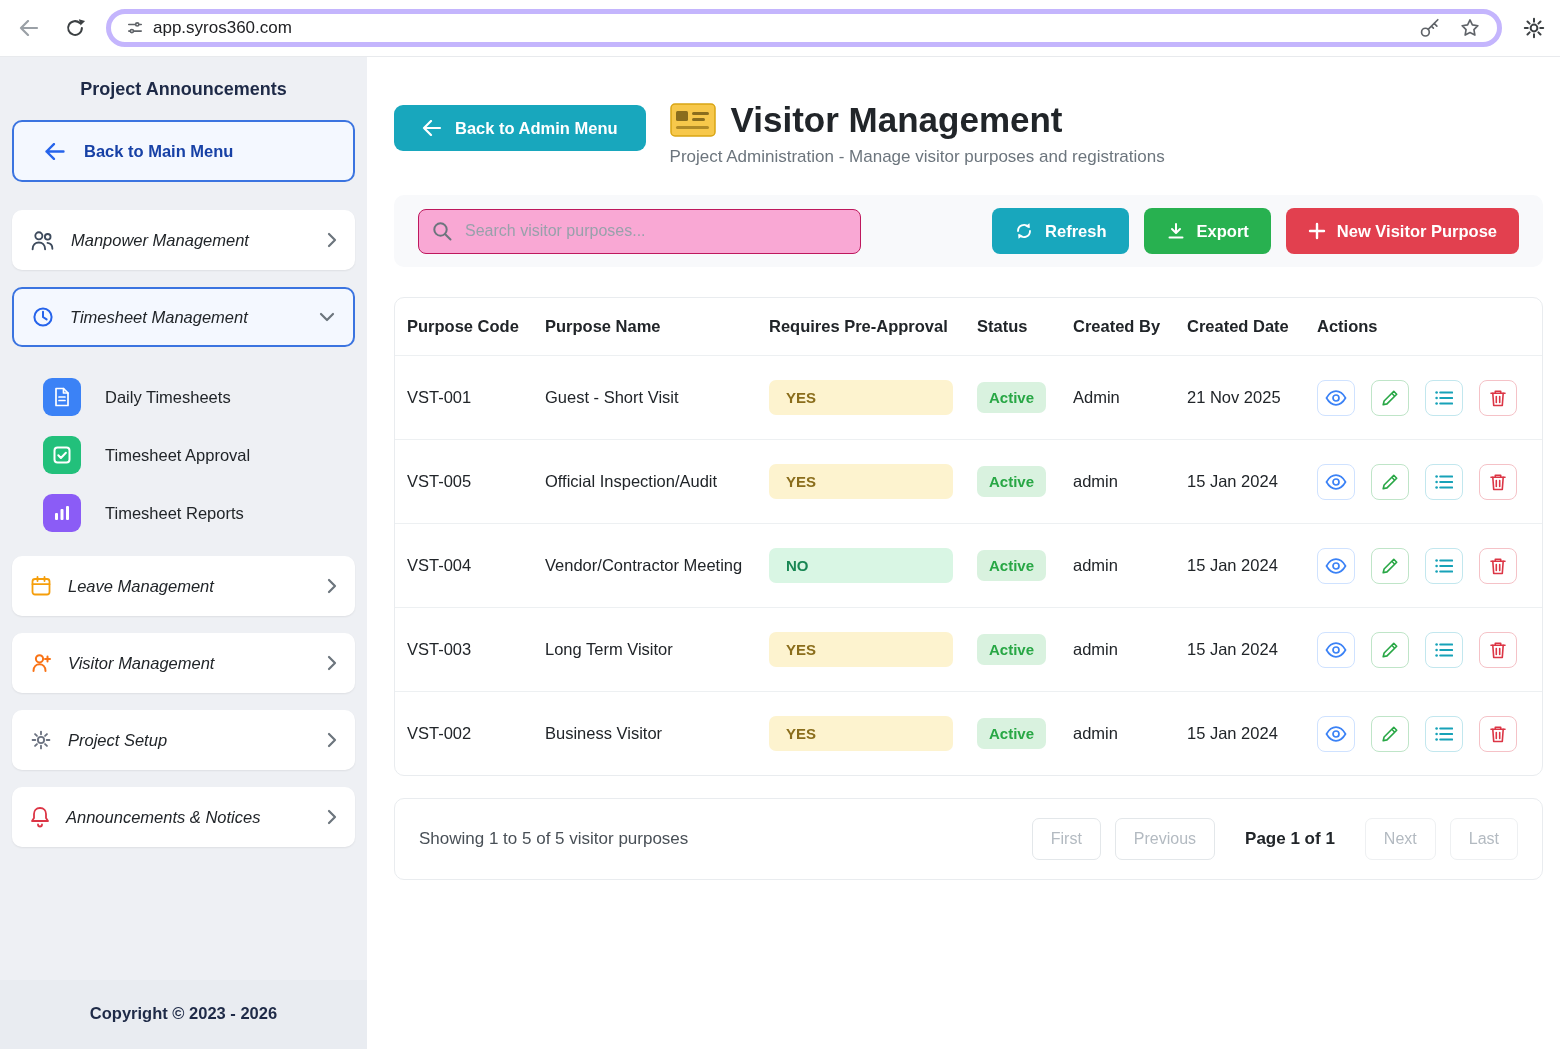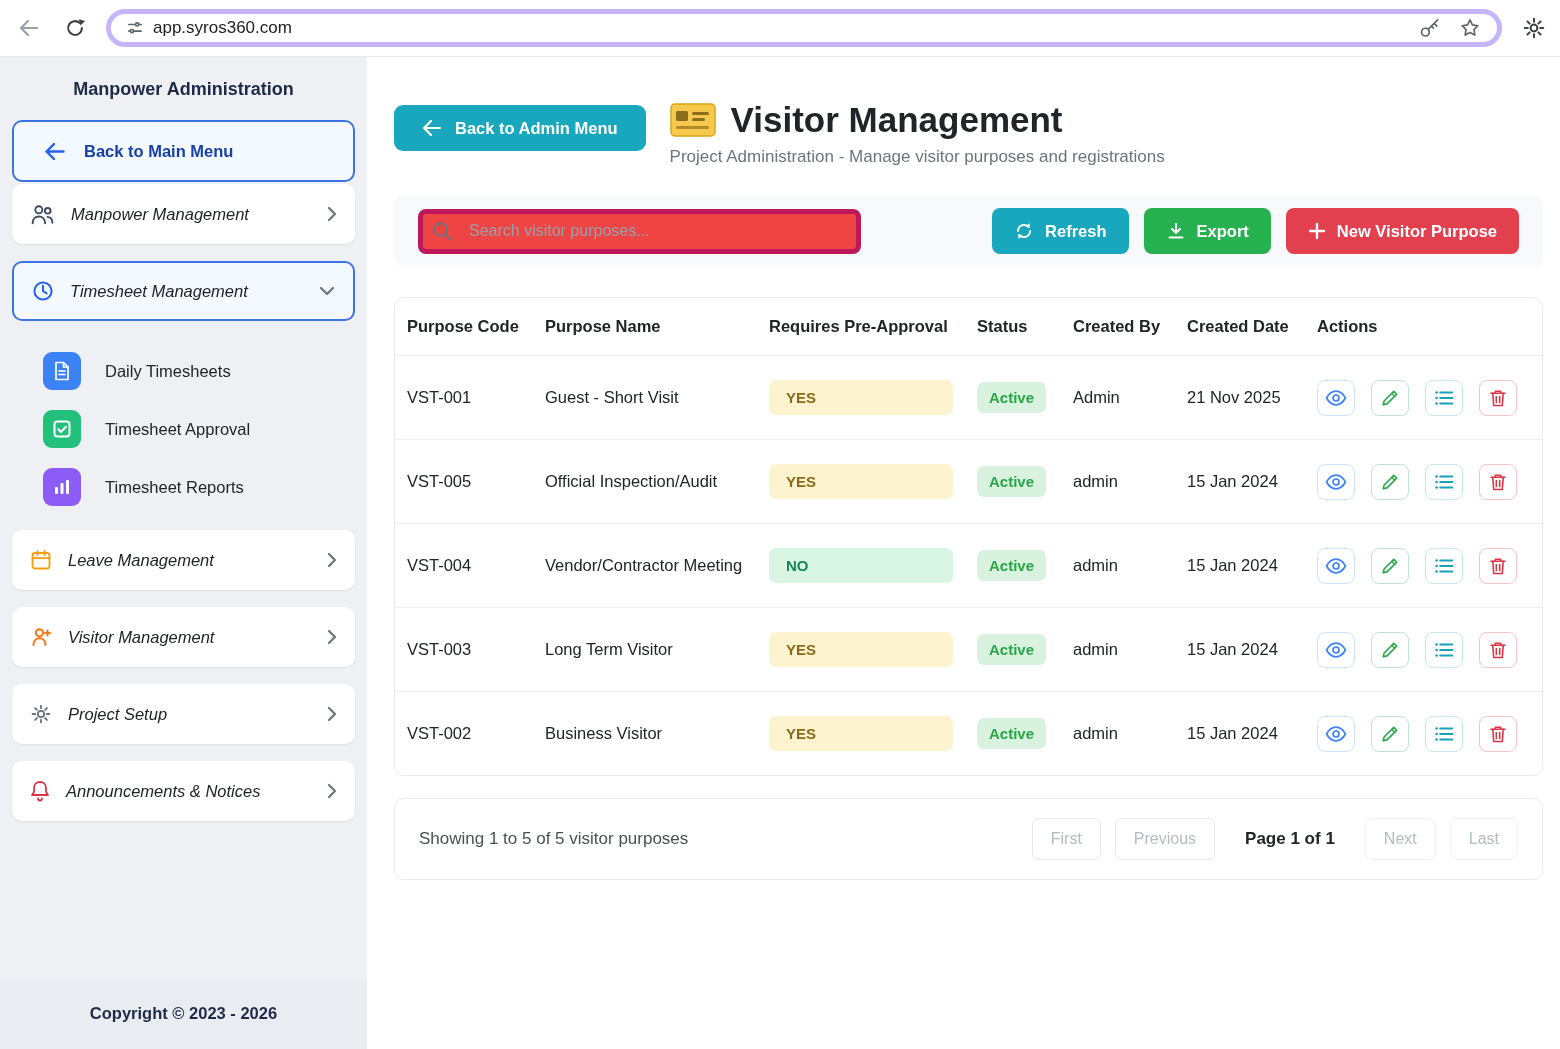--- a/index.html
+++ b/index.html
@@ -11,41 +11,41 @@
   .browser-bar { position:absolute; top:0; left:0; right:0; height:57px; background:#fff; border-bottom:1px solid #e8eaed; display:flex; align-items:center; padding:0 14px; gap:16px; }
   .nav-btn { width:30px; height:30px; display:flex; align-items:center; justify-content:center; background:none; border:none; cursor:pointer; }
   .url-bar { flex:1; height:38px; border:5px solid #c4b5fd; border-radius:19px; display:flex; align-items:center; gap:10px; padding:0 16px; cursor:text; background:#fff; }
   .url-text { font-size:17px; color:#202124; }
   .url-right { margin-left:auto; display:flex; gap:18px; align-items:center; }
   .browser-right { display:flex; gap:14px; align-items:center; padding-left:4px; }
 
   
   .sidebar { position:absolute; top:57px; left:0; bottom:0; width:367px; background:#eef0f4; display:flex; flex-direction:column; overflow:hidden; }
   .sidebar-title { text-align:center; font-size:18px; font-weight:bold; color:#1e2a47; padding:22px 0 20px; }
-  .back-main { margin:0 12px 2px; min-height:62px; border:2px solid #3b74e0; border-radius:10px; background:#f4f8ff; display:flex; align-items:center; gap:18px; padding:0 30px; color:#1741a6; font-weight:bold; font-size:16.5px; cursor:pointer; }
+  .back-main { margin:0 12px 28px; min-height:62px; border:2px solid #3b74e0; border-radius:10px; background:#f4f8ff; display:flex; align-items:center; gap:18px; padding:0 30px; color:#1741a6; font-weight:bold; font-size:16.5px; cursor:pointer; }
   .menu-card { margin:0 12px 17px; background:#fff; border-radius:10px; min-height:60px; display:flex; align-items:center; gap:16px; padding:0 18px; font-size:16.5px; color:#212529; box-shadow:0 1px 2px rgba(0,0,0,0.07); cursor:pointer;font-style:italic; }
   .menu-card .chev { margin-left:auto; color:#6c757d; }
   .menu-card.expanded { border:2px solid #3b74e0; background:#f4f8ff; box-shadow:none; }
   .submenu { padding:4px 0 14px 43px; }
   .sub-item { display:flex; align-items:center; gap:24px; padding:10px 0; font-size:16.5px; color:#212529; cursor:pointer; }
   .tile { width:38px; height:38px; border-radius:9px; display:flex; align-items:center; justify-content:center; flex:none; color:#fff; }
   .tile.blue { background:#3b82f6; } .tile.green { background:#22c07b; } .tile.purple { background:#8b5cf6; }
   .sidebar-footer { margin-top:auto; background:#e9ecf1; text-align:center; padding:24px 0 26px; font-weight:bold; font-size:16.5px; color:#1e2a47; }
 
   
   .main { position:absolute; top:57px; left:367px; right:0; bottom:0; background:#fff; padding:43px 17px 0 27px; overflow:hidden; }
   .page-header { display:flex; align-items:flex-start; gap:24px; }
   .back-admin { background:#18a7bd; color:#fff; border:none; border-radius:9px; height:46px; padding:0 28px; font-size:16.5px; font-weight:bold; display:inline-flex; align-items:center; gap:13px; margin-top:5px; cursor:pointer; font-family:inherit; }
   .title-row { display:flex; align-items:center; gap:15px; }
   .page-title { font-size:35px; font-weight:bold; color:#212529; }
   .page-subtitle { font-size:17px; color:#6c757d; margin-top:7px; }
 
   .toolbar { margin-top:28px; background:#f8f9fb; border-radius:10px; padding:13px 24px; display:flex; align-items:center; }
   .search-wrap { position:relative; width:443px; }
-  .search-input { width:100%; height:45px; border:5px solid #be185d; border-radius:8px; padding:0 14px 0 46px; font-size:16px; color:#212529; background:#ef4444; outline:none; font-family:inherit; }
+  .search-input { width:100%; height:45px; border:1px solid #be185d; border-radius:8px; padding:0 14px 0 46px; font-size:16px; color:#212529; background:#f9a8d4; outline:none; font-family:inherit; }
   .search-input::placeholder { color:#98a1ab; }
   .search-ic { position:absolute; left:14px; top:12px; color:#6c757d; }
   .toolbar-buttons { margin-left:auto; display:flex; gap:15px; }
   .btn { height:46px; border:none; border-radius:8px; color:#fff; font-size:16.5px; font-weight:bold; display:inline-flex; align-items:center; gap:11px; padding:0 22px; cursor:pointer; font-family:inherit; }
   .btn.teal { background:#18a7bd; } .btn.green { background:#28b150;justify-content:flex-end; } .btn.red { background:#e2404f; }
 
   .table-card { margin-top:30px; border:1px solid #e9ecef; border-radius:10px; overflow:hidden; background:#fff; }
   .trow { display:grid; grid-template-columns:138px 224px 208px 96px 114px 130px 1fr; align-items:center; padding:0 12px; }
   .thead-row { padding:19px 12px; font-weight:bold; font-size:16.5px; color:#212529; }
   .tbody-row { height:84px; border-top:1px solid #edf0f2; font-size:16.5px; }
@@ -251,21 +251,21 @@
   <div class="browser-right">
     <span style="color:#3c4043">
         <svg width="24" height="24">
           <use href="#i-gear"></use>
         </svg>
       </span>
   </div>
 </div>
 
 <div class="sidebar">
-  <div class="sidebar-title">Manpower Administration</div>
+  <div class="sidebar-title">Project Announcements</div>
 
   <div class="back-main">
     <span style="color:#2563eb">
         <svg width="22" height="17">
           <use href="#i-arrow-left"></use>
         </svg>
       </span>
     <span>Back to Main Menu</span>
   </div>
 

